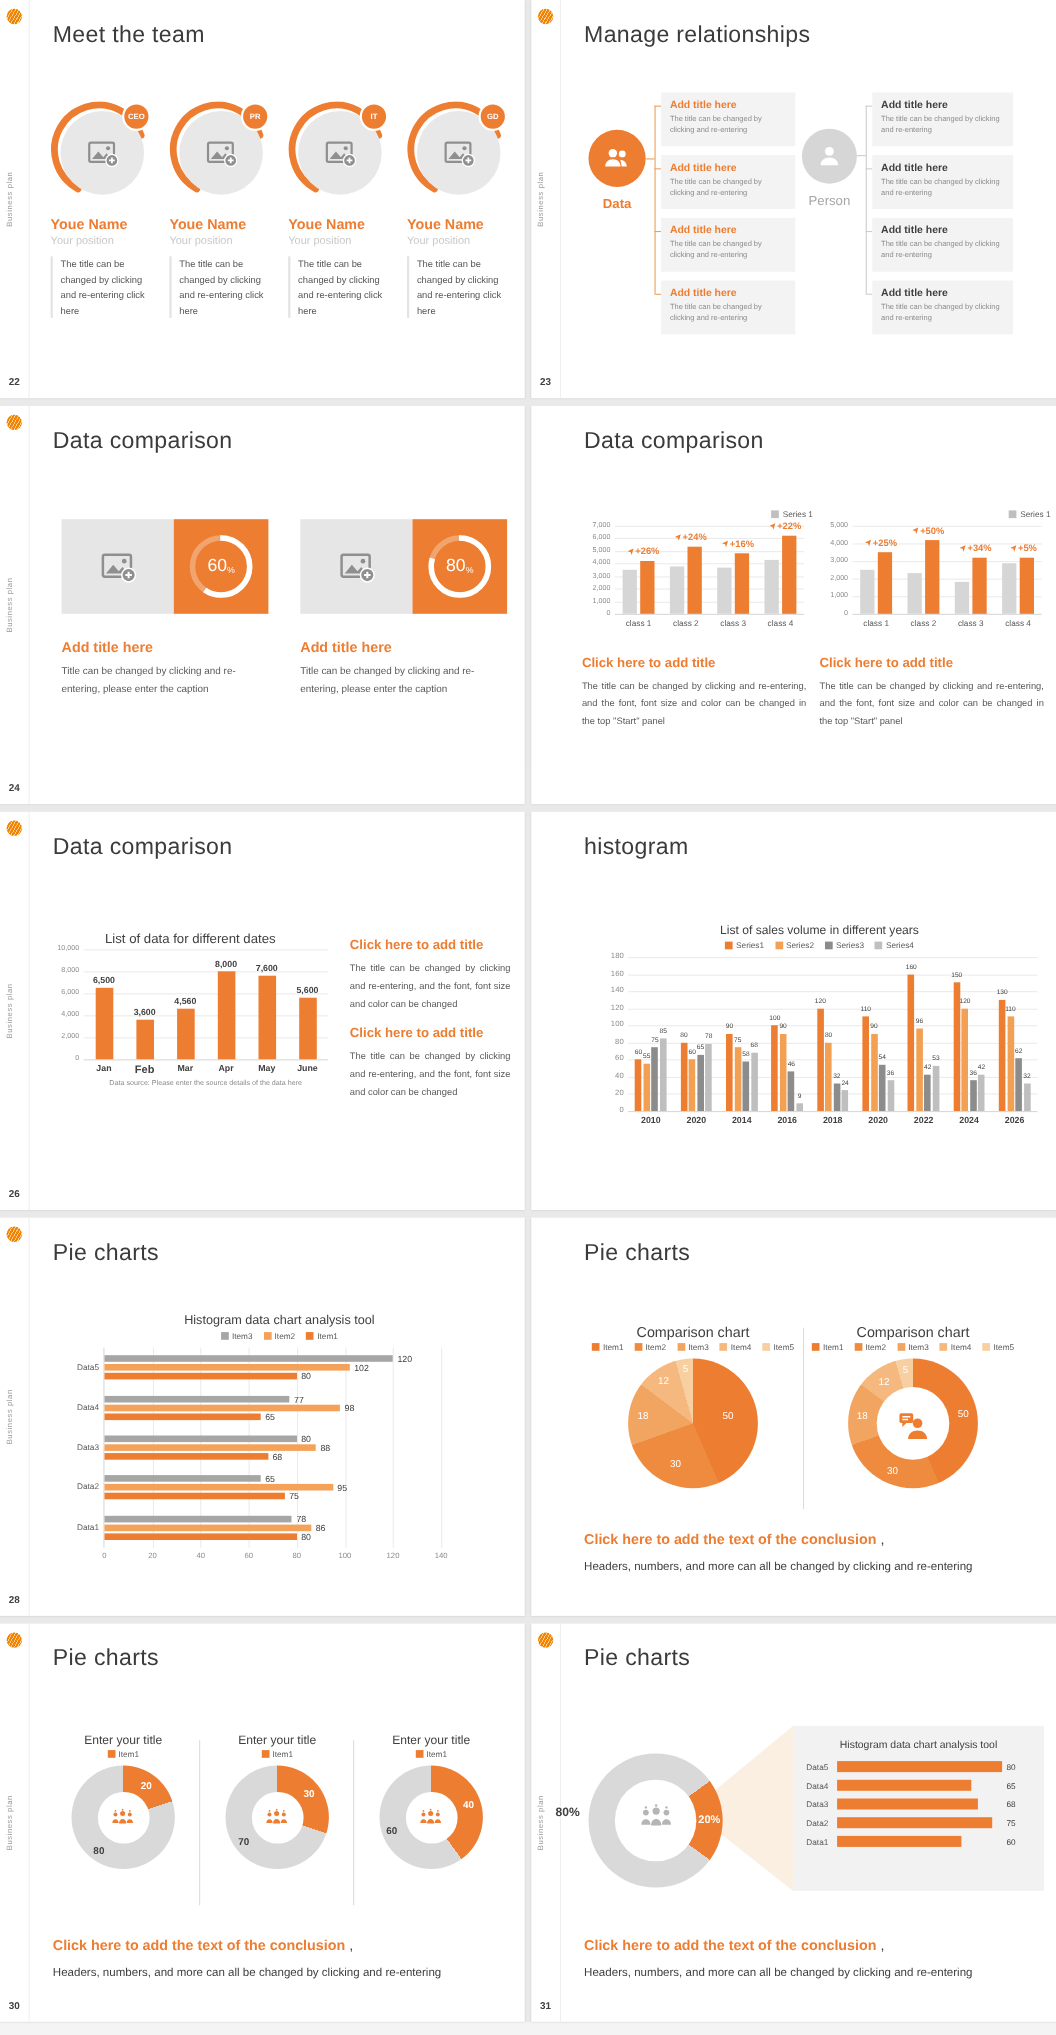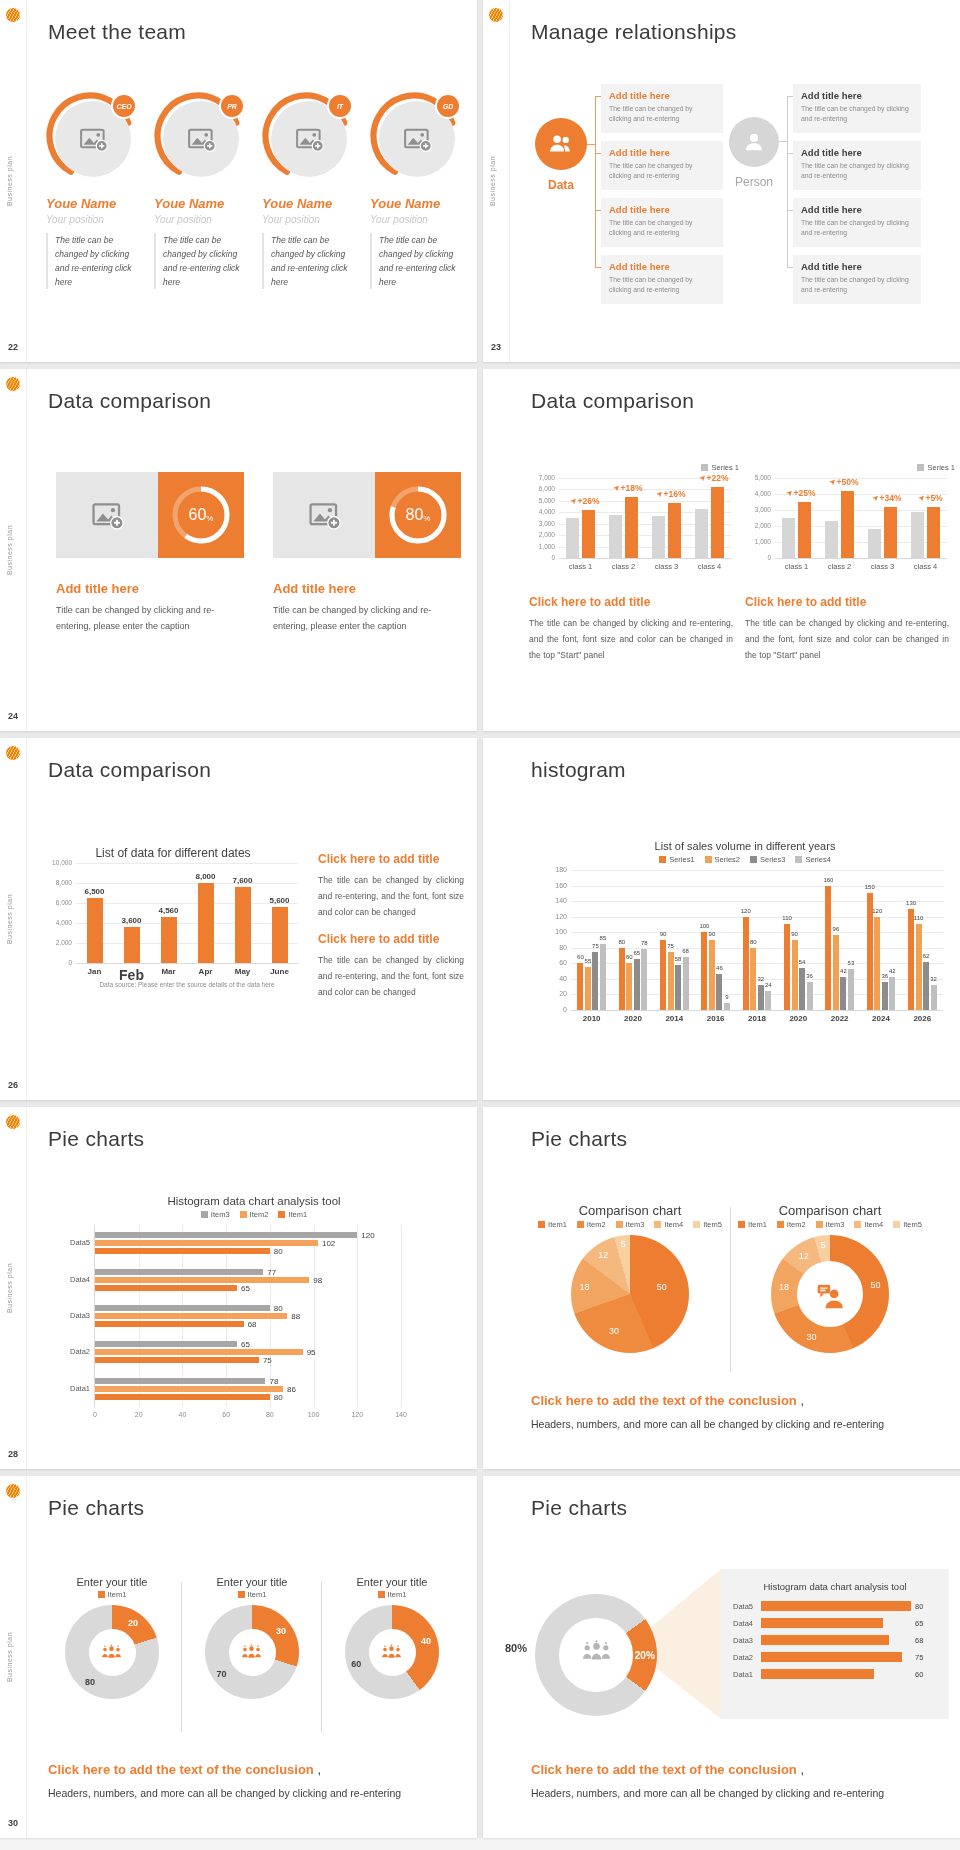--- a/index.html
+++ b/index.html
@@ -10,21 +10,21 @@
   
   .strip{position:absolute;left:0;top:0;bottom:0;width:26px;border-right:1px solid #EFEFEF;}
   .logo{position:absolute;left:6px;top:8px;width:14px;height:14px;border-radius:50%;
     background:repeating-linear-gradient(120deg,#F08300 0 1.8px,#FCCB92 1.8px 2.6px);}
   .side-label{position:absolute;left:6px;top:50%;transform:translateY(-50%) rotate(180deg);
     writing-mode:vertical-rl;font-size:7px;color:#9B9B9B;letter-spacing:.5px;}
   .pagenum{position:absolute;left:8px;bottom:10px;font-size:9px;font-weight:bold;color:#404040;}
   .s-title{position:absolute;left:48px;top:20px;font-size:21px;color:#3B3B3B;letter-spacing:.3px;}
   
   .members{position:absolute;left:46px;top:92px;display:flex;gap:11px;}
-  .member{width:97px;font-style:italic;}
+  .member{width:97px;}
   .m-circle{position:relative;width:90px;height:90px;}
   .crescent{position:absolute;left:0;top:0;width:88px;height:88px;}
   .m-photo{position:absolute;left:9px;top:9px;width:76px;height:76px;border-radius:50%;background:#E8E8E8;
     display:flex;align-items:center;justify-content:center;color:#8F8F8F;}
   .m-photo svg{width:30px;height:30px;}
   .m-badge{position:absolute;right:-1px;top:1px;width:26px;height:26px;border-radius:50%;background:#ED7D31;
     color:#fff;font-size:7px;font-weight:bold;display:flex;align-items:center;justify-content:center;border:2px solid #fff;box-sizing:border-box;}
   .m-name{margin-top:14px;color:#ED7D31;font-size:13px;font-weight:bold;}
   .m-pos{margin-top:3px;color:#C9C9C9;font-size:10px;}
   .m-desc{margin-top:8px;border-left:2px solid #E3E3E3;padding-left:7px;font-size:8.5px;color:#555;line-height:1.65;width:80px;}
@@ -381,21 +381,21 @@
           <div class="vbar" style="left: 23px; width: 13px; height: 48px; background: rgb(237, 125, 49);"></div>
           <div class="pct" style="left: 29.5px; top: 18px;">
             <div class="pct-a">➤</div>
             <div class="pct-t">+26%</div>
           </div>
           <div class="xtick" style="left: 43px; width: 43px; font-size: 7.5px;">class 2</div>
           <div class="vbar" style="left: 50px; width: 13px; height: 43.4286px; background: rgb(214, 214, 214);"></div>
           <div class="vbar" style="left: 66px; width: 13px; height: 60.5714px; background: rgb(237, 125, 49);"></div>
           <div class="pct" style="left: 72.5px; top: 5.42857px;">
             <div class="pct-a">➤</div>
-            <div class="pct-t">+18%</div>
+            <div class="pct-t">+24%</div>
           </div>
           <div class="xtick" style="left: 86px; width: 43px; font-size: 7.5px;">class 3</div>
           <div class="vbar" style="left: 93px; width: 13px; height: 42.2857px; background: rgb(214, 214, 214);"></div>
           <div class="vbar" style="left: 109px; width: 13px; height: 54.8571px; background: rgb(237, 125, 49);"></div>
           <div class="pct" style="left: 115.5px; top: 11.1429px;">
             <div class="pct-a">➤</div>
             <div class="pct-t">+16%</div>
           </div>
           <div class="xtick" style="left: 129px; width: 43px; font-size: 7.5px;">class 4</div>
           <div class="vbar" style="left: 136px; width: 13px; height: 49.1429px; background: rgb(214, 214, 214);"></div>
@@ -482,21 +482,21 @@
           <div class="ytick" style="top: 56px; font-size: 6.5px;">4,000</div>
           <div class="grid-h" style="top: 40px;"></div>
           <div class="ytick" style="top: 36px; font-size: 6.5px;">6,000</div>
           <div class="grid-h" style="top: 20px;"></div>
           <div class="ytick" style="top: 16px; font-size: 6.5px;">8,000</div>
           <div class="grid-h" style="top: 0px;"></div>
           <div class="ytick" style="top: -4px; font-size: 6.5px;">10,000</div>
           <div class="xtick bold" style="left: 0px; width: 37px; font-size: 8px;">Jan</div>
           <div class="vbar" style="left: 10.5px; width: 16px; height: 65px; background: rgb(237, 125, 49);"></div>
           <div class="vlab" style="left: 18.5px; top: 24px; font-size: 8px; font-weight: bold;">6,500</div>
-          <div class="xtick bold" style="left: 37px; width: 37px; font-size: 14px;">Feb</div>
+          <div class="xtick bold" style="left: 37px; width: 37px; font-size: 10px;">Feb</div>
           <div class="vbar" style="left: 47.5px; width: 16px; height: 36px; background: rgb(237, 125, 49);"></div>
           <div class="vlab" style="left: 55.5px; top: 53px; font-size: 8px; font-weight: bold;">3,600</div>
           <div class="xtick bold" style="left: 74px; width: 37px; font-size: 8px;">Mar</div>
           <div class="vbar" style="left: 84.5px; width: 16px; height: 45.6px; background: rgb(237, 125, 49);"></div>
           <div class="vlab" style="left: 92.5px; top: 43.4px; font-size: 8px; font-weight: bold;">4,560</div>
           <div class="xtick bold" style="left: 111px; width: 37px; font-size: 8px;">Apr</div>
           <div class="vbar" style="left: 121.5px; width: 16px; height: 80px; background: rgb(237, 125, 49);"></div>
           <div class="vlab" style="left: 129.5px; top: 9px; font-size: 8px; font-weight: bold;">8,000</div>
           <div class="xtick bold" style="left: 148px; width: 37px; font-size: 8px;">May</div>
           <div class="vbar" style="left: 158.5px; width: 16px; height: 76px; background: rgb(237, 125, 49);"></div>
@@ -874,20 +874,25 @@
     <div class="icon-center" style="left:380px;top:164px;width:23px;height:23px;color:#ED7D31"><svg>
           <use href="#icon-people3"></use>
         </svg></div>
     <div class="concl">
       <span class="concl-t">Click here to add the text of the conclusion</span><span class="concl-c"> ,</span>
       <div class="concl-b">Headers, numbers, and more can all be changed by clicking and re-entering</div>
     </div>
   </div>
 
   <div class="slide">
+    <div class="strip">
+      <div class="logo"></div>
+      <div class="side-label">Business plan</div>
+      <div class="pagenum">31</div>
+    </div>
     <div class="s-title">Pie charts</div>
     <div class="funnel"></div>
     <div class="chartbox" style="left:52px;top:112px;width:122px">
         <div class="pie-wrap" style="width: 122px; height: 122px;">
           <div class="pie-disc" style="background: conic-gradient(from 54deg, rgb(237, 125, 49) 0deg, rgb(237, 125, 49) 72deg, rgb(217, 217, 217) 72deg, rgb(217, 217, 217) 360deg);"></div>
           <div class="pie-hole" style="width: 73.2px; height: 73.2px; left: 24.4px; top: 24.4px;"></div>
           <div class="pie-lab" style="left: 109.8px; top: 61px; font-size: 10px; color: rgb(255, 255, 255); font-weight: bold;">20%</div>
         </div>
       </div>
     <div class="lab80">80%</div>

